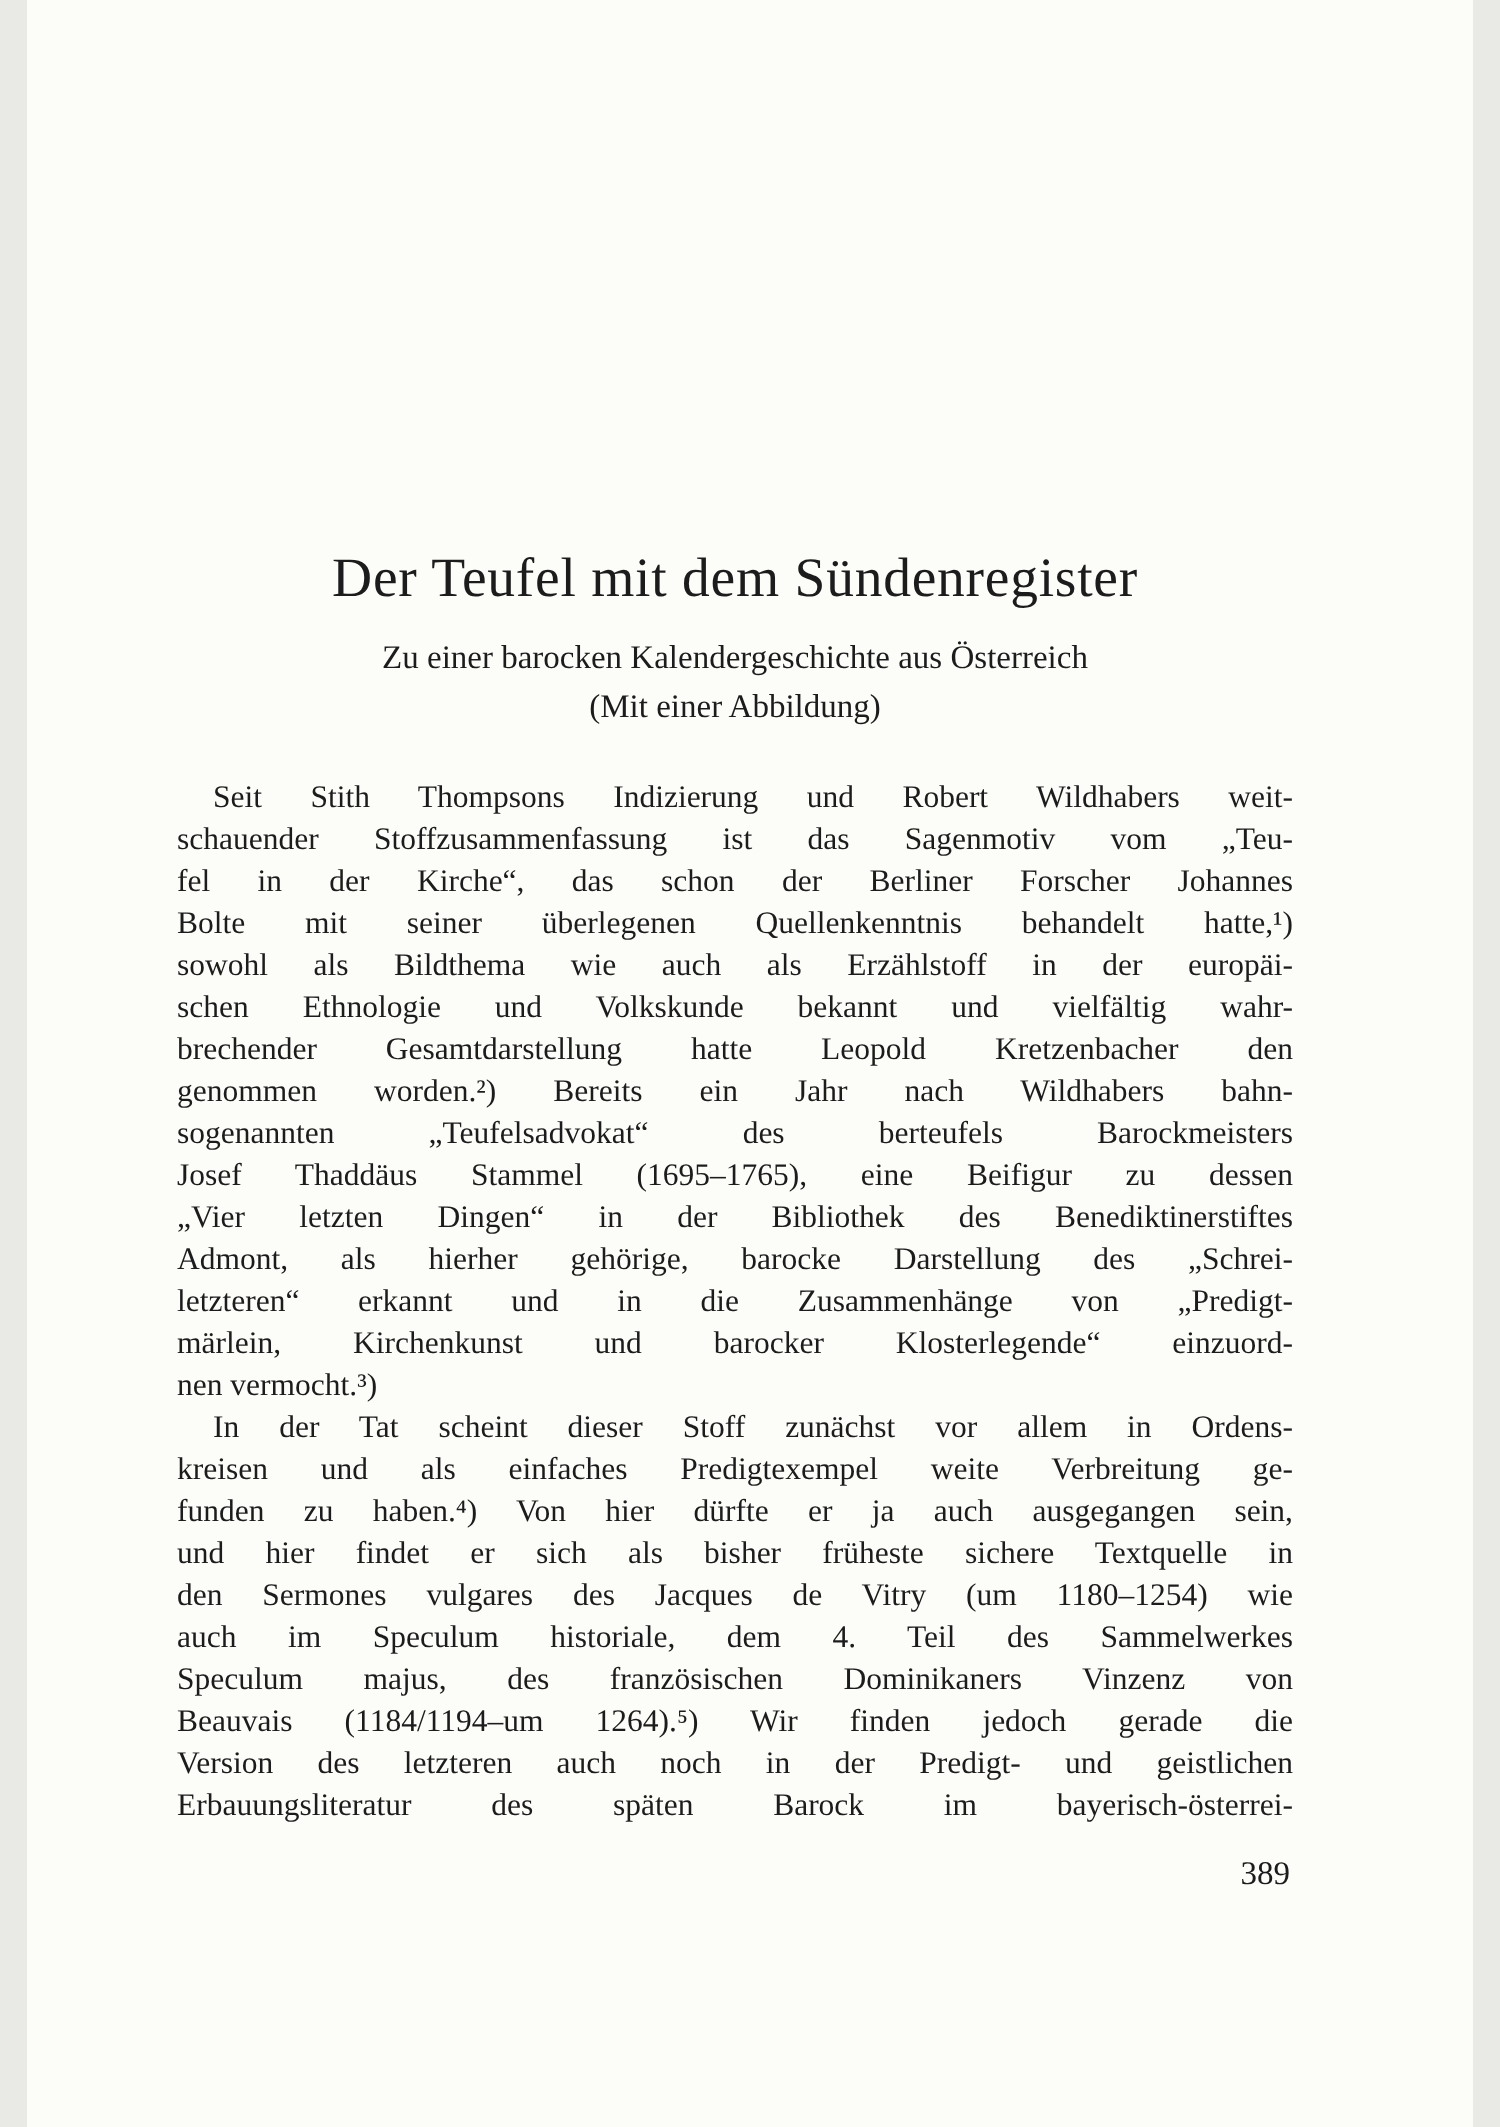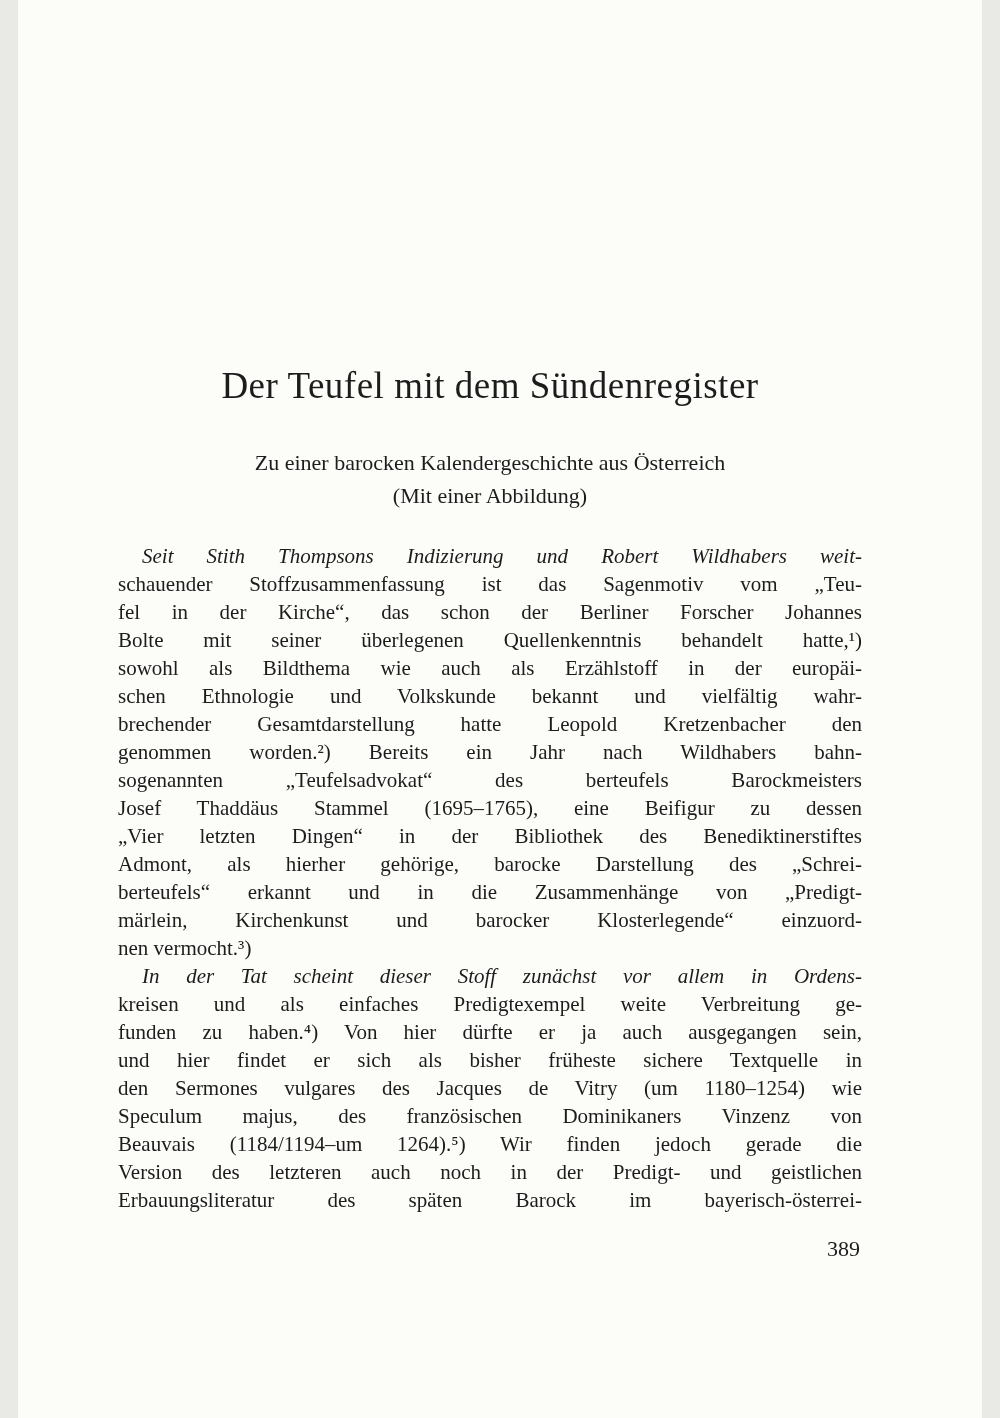--- a/index.html
+++ b/index.html
@@ -27,21 +27,21 @@
   .title {
     margin: 0;
     margin-top: 366px;
     text-align: center;
     font-size: 37px;
     font-weight: normal;
     line-height: 1.1;
     letter-spacing: 0.5px;
   }
   .subtitle-1 {
-    margin-top: 43px;
+    margin-top: 18px;
     text-align: center;
     font-size: 22px;
     line-height: 1.2;
   }
   .subtitle-2 {
     margin-top: 7px;
     text-align: center;
     font-size: 22px;
     line-height: 1.2;
   }
@@ -61,21 +61,21 @@
   .paragraph { margin: 0; }
   .paragraph + .paragraph { }
   .line {
     line-height: 28px;
     text-align: justify;
     text-align-last: justify;
     text-justify: inter-word;
     white-space: nowrap; 
   }
   .line { white-space: normal; }
-  .line.first { text-indent: 24px; font-style: italic; }
+  .line.first { text-indent: 24px; }
   .line.last-left { text-align-last: left; }
   .page-number {
     position: absolute;
     top: 1236px;
     right: 2px;
     font-size: 22px;
   }
 </style>
 </head>
 <body>
@@ -92,30 +92,31 @@
           <div class="line">fel in der Kirche“, das schon der Berliner Forscher Johannes</div>
           <div class="line">Bolte mit seiner überlegenen Quellenkenntnis behandelt hatte,¹)</div>
           <div class="line">sowohl als Bildthema wie auch als Erzählstoff in der europäi-</div>
           <div class="line">schen Ethnologie und Volkskunde bekannt und vielfältig wahr-</div>
           <div class="line">brechender Gesamtdarstellung hatte Leopold Kretzenbacher den</div>
           <div class="line">genommen worden.²) Bereits ein Jahr nach Wildhabers bahn-</div>
           <div class="line">sogenannten „Teufelsadvokat“ des berteufels Barockmeisters</div>
           <div class="line">Josef Thaddäus Stammel (1695–1765), eine Beifigur zu dessen</div>
           <div class="line">„Vier letzten Dingen“ in der Bibliothek des Benediktinerstiftes</div>
           <div class="line">Admont, als hierher gehörige, barocke Darstellung des „Schrei-</div>
-          <div class="line">berteufels“ erkannt und in die Zusammenhänge von „Predigt-</div>
+          <div class="line">letzteren“ erkannt und in die Zusammenhänge von „Predigt-</div>
           <div class="line">märlein, Kirchenkunst und barocker Klosterlegende“ einzuord-</div>
           <div class="line last-left">nen vermocht.³)</div>
         </div>
         <div class="paragraph">
           <div class="line first">In der Tat scheint dieser Stoff zunächst vor allem in Ordens-</div>
           <div class="line">kreisen und als einfaches Predigtexempel weite Verbreitung ge-</div>
           <div class="line">funden zu haben.⁴) Von hier dürfte er ja auch ausgegangen sein,</div>
           <div class="line">und hier findet er sich als bisher früheste sichere Textquelle in</div>
           <div class="line">den Sermones vulgares des Jacques de Vitry (um 1180–1254) wie</div>
+          <div class="line">auch im Speculum historiale, dem 4. Teil des Sammelwerkes</div>
           <div class="line">Speculum majus, des französischen Dominikaners Vinzenz von</div>
           <div class="line">Beauvais (1184/1194–um 1264).⁵) Wir finden jedoch gerade die</div>
           <div class="line">Version des letzteren auch noch in der Predigt- und geistlichen</div>
           <div class="line">Erbauungsliteratur des späten Barock im bayerisch-österrei-</div>
         </div>
       </div>
     <div class="page-number">389</div>
   </div>
 </div>
 

